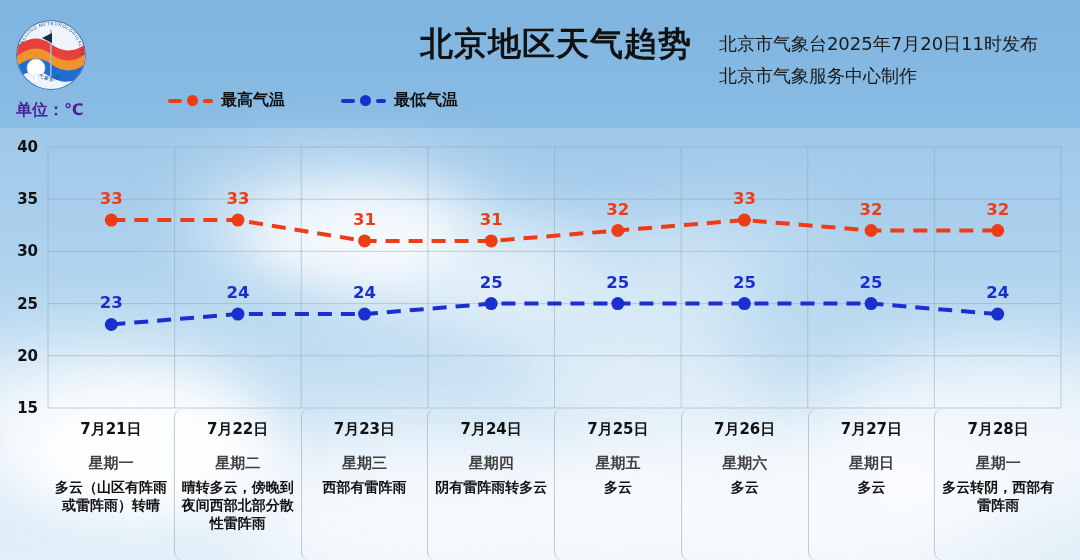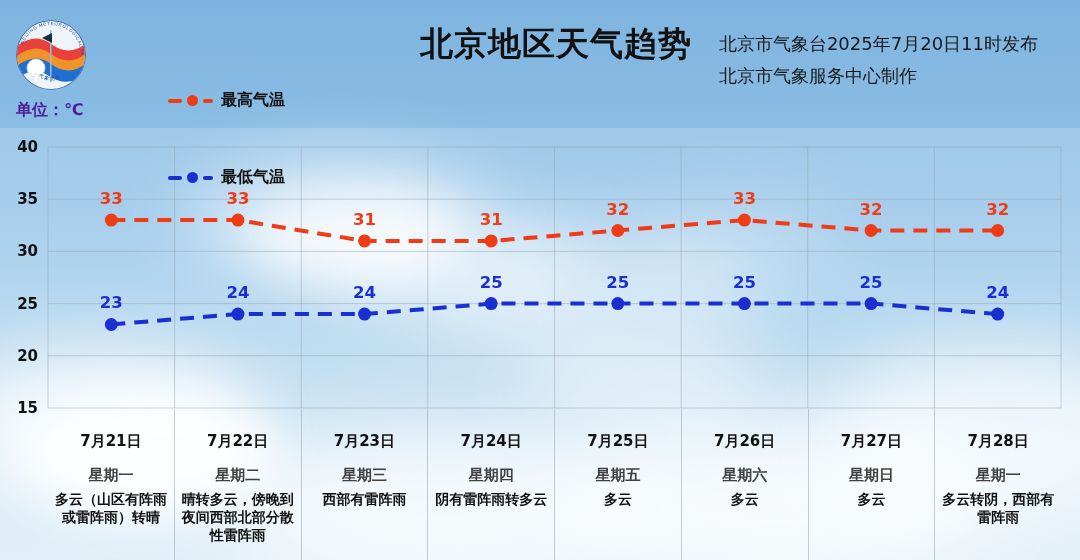--- a/index.html
+++ b/index.html
@@ -43,21 +43,21 @@
     position:absolute; right:42px; top:28px; text-align:left;
     font-size:18px; color:#1a1a1a; line-height:1.75;
     font-family:"DejaVu Sans","Liberation Sans",sans-serif;
   }
   #unit {
     position:absolute; left:16px; top:100px;
     font-size:16px; font-weight:bold; color:#4c1d95;
     font-family:"DejaVu Sans","Liberation Sans",sans-serif;
   }
   #legend {
-    position:absolute; left:168px; top:90px; display:flex; gap:56px; align-items:center;flex-direction:column;
+    position:absolute; left:168px; top:90px; display:flex; gap:56px; align-items:center;
   }
   .leg { display:flex; align-items:center; gap:5px; }
   .leg-label {
     font-size:16px; font-weight:bold; color:#111; margin-left:3px;
     font-family:"DejaVu Sans","Liberation Sans",sans-serif;
   }
   .leg-dash { width:14px; height:4px; border-radius:2px; }
   .leg-dot  { width:11px; height:11px; border-radius:50%; }
   .leg-dash2{ width:10px; height:4px; border-radius:2px; }
   .hi { background:#ef3b16; }
@@ -77,24 +77,24 @@
   }
   .vlabel.hi { fill:#ef3b16; }
   .vlabel.lo { fill:#1b2fd0; }
 
   
   #days {
     position:absolute; left:48px; top:409px; width:1013px; height:151px;
     display:flex; z-index:3;
   }
   .daycol {
-    flex:1 1 0; position:relative; padding-top:24px;
+    flex:1 1 0; position:relative; padding-top:12px;
     text-align:center;
   }
-  .daycol + .daycol { border-left:1px solid rgba(150,165,175,0.55); }
+  .daycol + .daycol { border-left:1px solid rgba(150,165,175,0.55);border-radius:8px; }
   .d-date {
     font-size:15px; font-weight:bold; color:#111; line-height:1.1;
     font-family:"DejaVu Sans","Liberation Sans",sans-serif;
   }
   .d-week {
     margin-top:16px; font-size:15px; font-weight:bold; color:#404040;
     font-family:"DejaVu Sans","Liberation Sans",sans-serif;
   }
   .d-desc {
     margin-top:5px; font-size:14px; font-weight:bold; color:#111;

